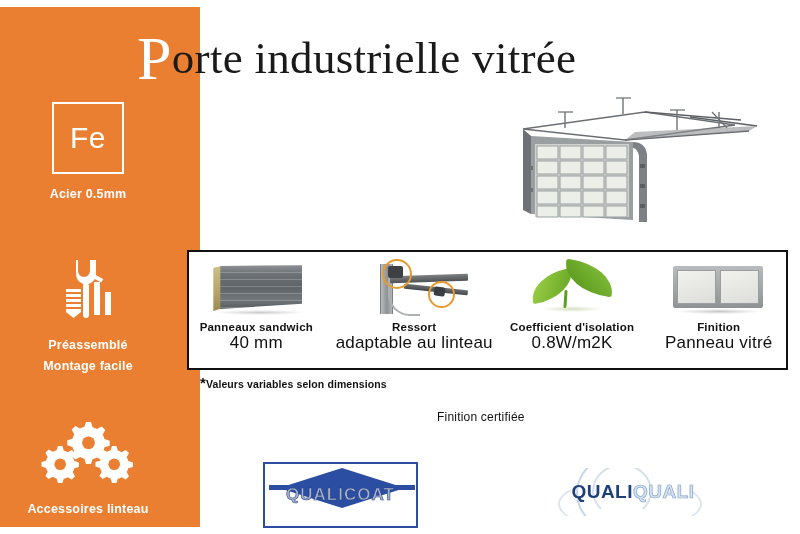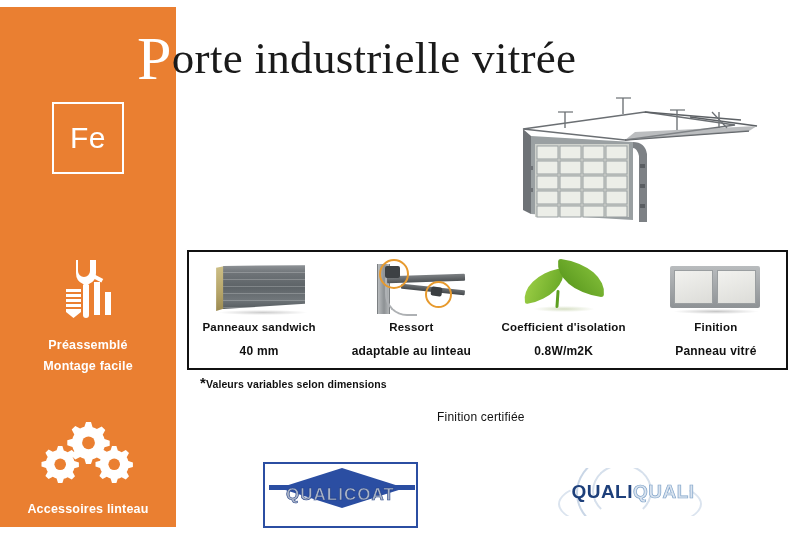--- a/index.html
+++ b/index.html
@@ -9,20 +9,21 @@
     font-family:"Liberation Sans", sans-serif;
     overflow:hidden;
     position:relative;
   }
   .page{position:absolute;inset:0;background:#ffffff;}
 
   
   .sidebar{
     position:absolute;left:0;top:7px;width:176px;height:520px;
     background:#ea7f31;
+    padding-left:24px;
   }
   .side-block{position:absolute;left:0;width:176px;text-align:center;color:#ffffff;}
   .side-block.fe{top:95px;}
   .side-block.pre{top:246px;text-align:center;}
   .side-block.acc{top:410px;}
 
   .fe-square{
     width:72px;height:72px;margin:0 auto;
     border:2px solid #ffffff;
     display:flex;align-items:center;justify-content:center;
@@ -63,21 +64,21 @@
   .feature{
     flex:1;display:flex;flex-direction:column;align-items:center;
     padding-top:6px;box-sizing:border-box;position:relative;
   }
   .feat-art{height:56px;display:flex;align-items:flex-end;justify-content:center;}
   .feat-title{
     font-size:11.5px;font-weight:bold;color:#111111;margin-top:7px;letter-spacing:0.2px;
     white-space:nowrap;
   }
   .feat-value{
-    font-size:12px;font-weight:bold;color:#111111;margin-top:11px;letter-spacing:0.2px;
+    font-size:17px;font-weight:normal;color:#111111;letter-spacing:0.2px;
     white-space:nowrap;
   }
 
   
   .panel-art{width:92px;height:52px;position:relative;}
   .panel-face{
     position:absolute;left:10px;top:3px;width:82px;height:44px;
     background:linear-gradient(180deg,#8f9397 0%,#6f7478 18%,#5d6367 50%,#70767a 78%,#565c60 100%);
     clip-path:polygon(0% 2%,100% 0%,100% 88%,0% 100%);
   }
@@ -226,20 +227,21 @@
 <body>
 
 <div class="page">
 
   <div class="sidebar">
 
     <div class="side-block fe">
       <div class="fe-square">
         <span class="fe-text">Fe</span>
       </div>
+      <div class="side-label">Acier 0.5mm</div>
     </div>
 
     <div class="side-block pre">
       <div class="icon-wrap">
         <svg width="60" height="62" viewBox="0 0 60 62" aria-hidden="true">
           <path fill="#ffffff" d="M20 2 l0 11 a6 6 0 0 0 12 0 l0 -11 l6 0 l0 13 a12 12 0 0 1 -7.5 11.3 l0 5.2 l-5 0 l0 -5.2 A12 12 0 0 1 18 15 L18 2 Z"></path>
           <rect x="25" y="27" width="6" height="30" fill="#ffffff"></rect>
           <path fill="#ffffff" d="M25 57 a3 3 0 0 0 6 0 l0 -2 l-6 0 Z"></path>
           <rect x="36" y="24" width="6" height="33" fill="#ffffff"></rect>
           <rect x="47" y="34" width="6" height="23" fill="#ffffff"></rect>

